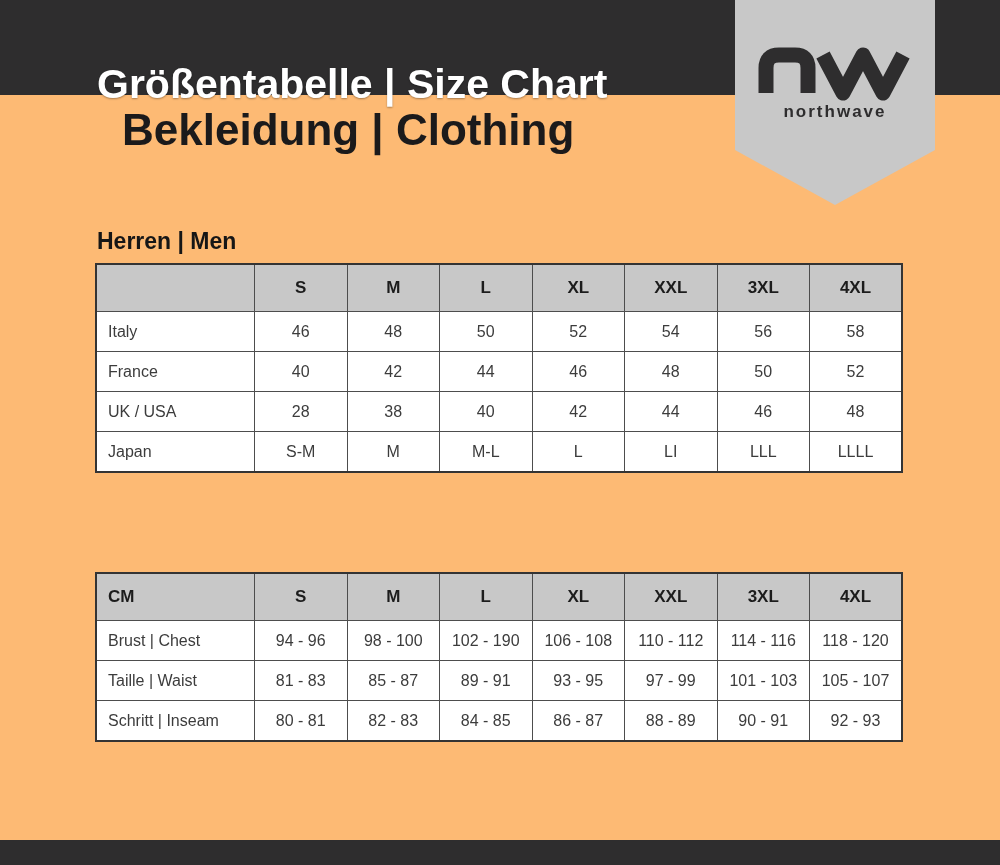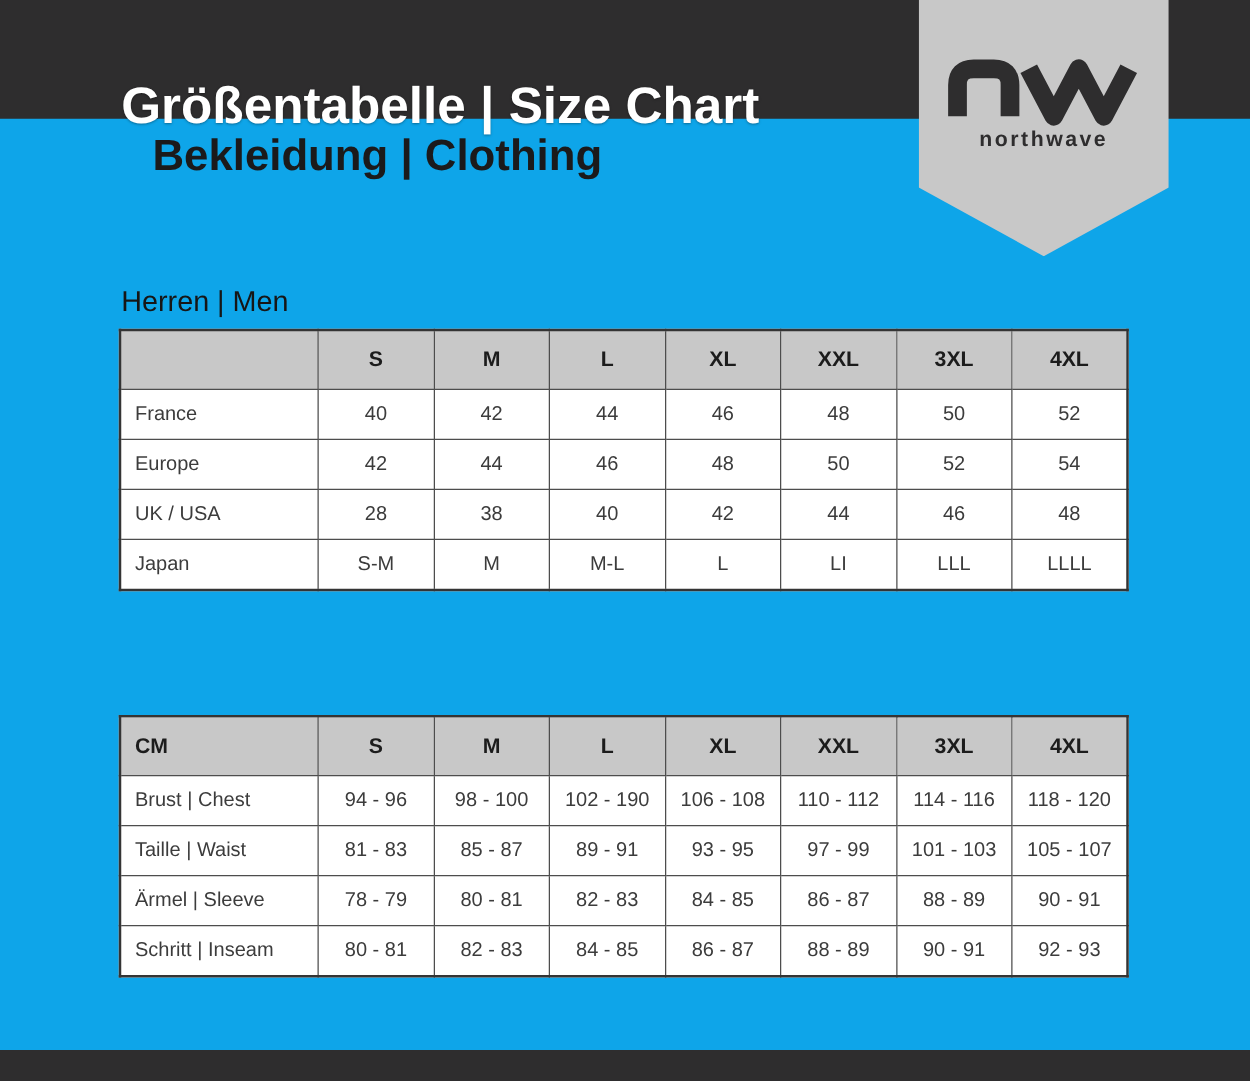--- a/index.html
+++ b/index.html
@@ -1,51 +1,51 @@
 <!DOCTYPE html>
 <html><head>
 <meta charset="utf-8">
 <style>
   html,body{margin:0;padding:0;background:#ffffff;}
   .page{
     position:relative;
     width:1000px;height:865px;
-    background:#0ea5e9;
+    background:#fdba74;
     font-family:"Liberation Sans", sans-serif;
     overflow:hidden;
   }
   
   .topbar{
     position:absolute;left:0;top:0;width:1000px;height:95px;
     background:#2e2d2e;
   }
   .title-main{
     position:absolute;left:97px;bottom:-10px;
     margin:0;
     font-size:41px;font-weight:bold;line-height:1;
     color:#ffffff;letter-spacing:0px;
     text-shadow:0 1px 2px rgba(0,0,0,0.35);
     white-space:nowrap;
   }
   .title-sub{
     position:absolute;left:122px;top:107px;
     margin:0;
-    font-size:35px;font-weight:bold;line-height:1.05;
+    font-size:44px;font-weight:bold;line-height:1.05;
     color:#1b1a1b;white-space:nowrap;text-align:right;
   }
   
   .pennant{
     position:absolute;left:735px;top:0;width:200px;height:205px;
     z-index:5;
   }
   
   .section-heading{
     position:absolute;left:97px;top:228px;
     margin:0;
-    font-size:23px;font-weight:normal;color:#161616;
+    font-size:23px;font-weight:bold;color:#161616;
     white-space:nowrap;
   }
   
   table.size-table{
     position:absolute;left:95px;
     width:808px;
     border-collapse:collapse;
     table-layout:fixed;
     border:2px solid #343434;
     background:#ffffff;
@@ -113,40 +113,40 @@
           <th>M</th>
           <th>L</th>
           <th>XL</th>
           <th>XXL</th>
           <th>3XL</th>
           <th>4XL</th>
         </tr>
       </thead>
       <tbody>
         <tr>
+          <td class="row-label">Italy</td>
+          <td>46</td>
+          <td>48</td>
+          <td>50</td>
+          <td>52</td>
+          <td>54</td>
+          <td>56</td>
+          <td>58</td>
+        </tr>
+        <tr>
           <td class="row-label">France</td>
           <td>40</td>
           <td>42</td>
           <td>44</td>
           <td>46</td>
           <td>48</td>
           <td>50</td>
           <td>52</td>
         </tr>
         <tr>
-          <td class="row-label">Europe</td>
-          <td>42</td>
-          <td>44</td>
-          <td>46</td>
-          <td>48</td>
-          <td>50</td>
-          <td>52</td>
-          <td>54</td>
-        </tr>
-        <tr>
           <td class="row-label">UK / USA</td>
           <td>28</td>
           <td>38</td>
           <td>40</td>
           <td>42</td>
           <td>44</td>
           <td>46</td>
           <td>48</td>
         </tr>
         <tr>
@@ -190,30 +190,20 @@
           <td class="row-label">Taille | Waist</td>
           <td>81 - 83</td>
           <td>85 - 87</td>
           <td>89 - 91</td>
           <td>93 - 95</td>
           <td>97 - 99</td>
           <td>101 - 103</td>
           <td>105 - 107</td>
         </tr>
         <tr>
-          <td class="row-label">Ärmel | Sleeve</td>
-          <td>78 - 79</td>
-          <td>80 - 81</td>
-          <td>82 - 83</td>
-          <td>84 - 85</td>
-          <td>86 - 87</td>
-          <td>88 - 89</td>
-          <td>90 - 91</td>
-        </tr>
-        <tr>
           <td class="row-label">Schritt | Inseam</td>
           <td>80 - 81</td>
           <td>82 - 83</td>
           <td>84 - 85</td>
           <td>86 - 87</td>
           <td>88 - 89</td>
           <td>90 - 91</td>
           <td>92 - 93</td>
         </tr>
       </tbody>

